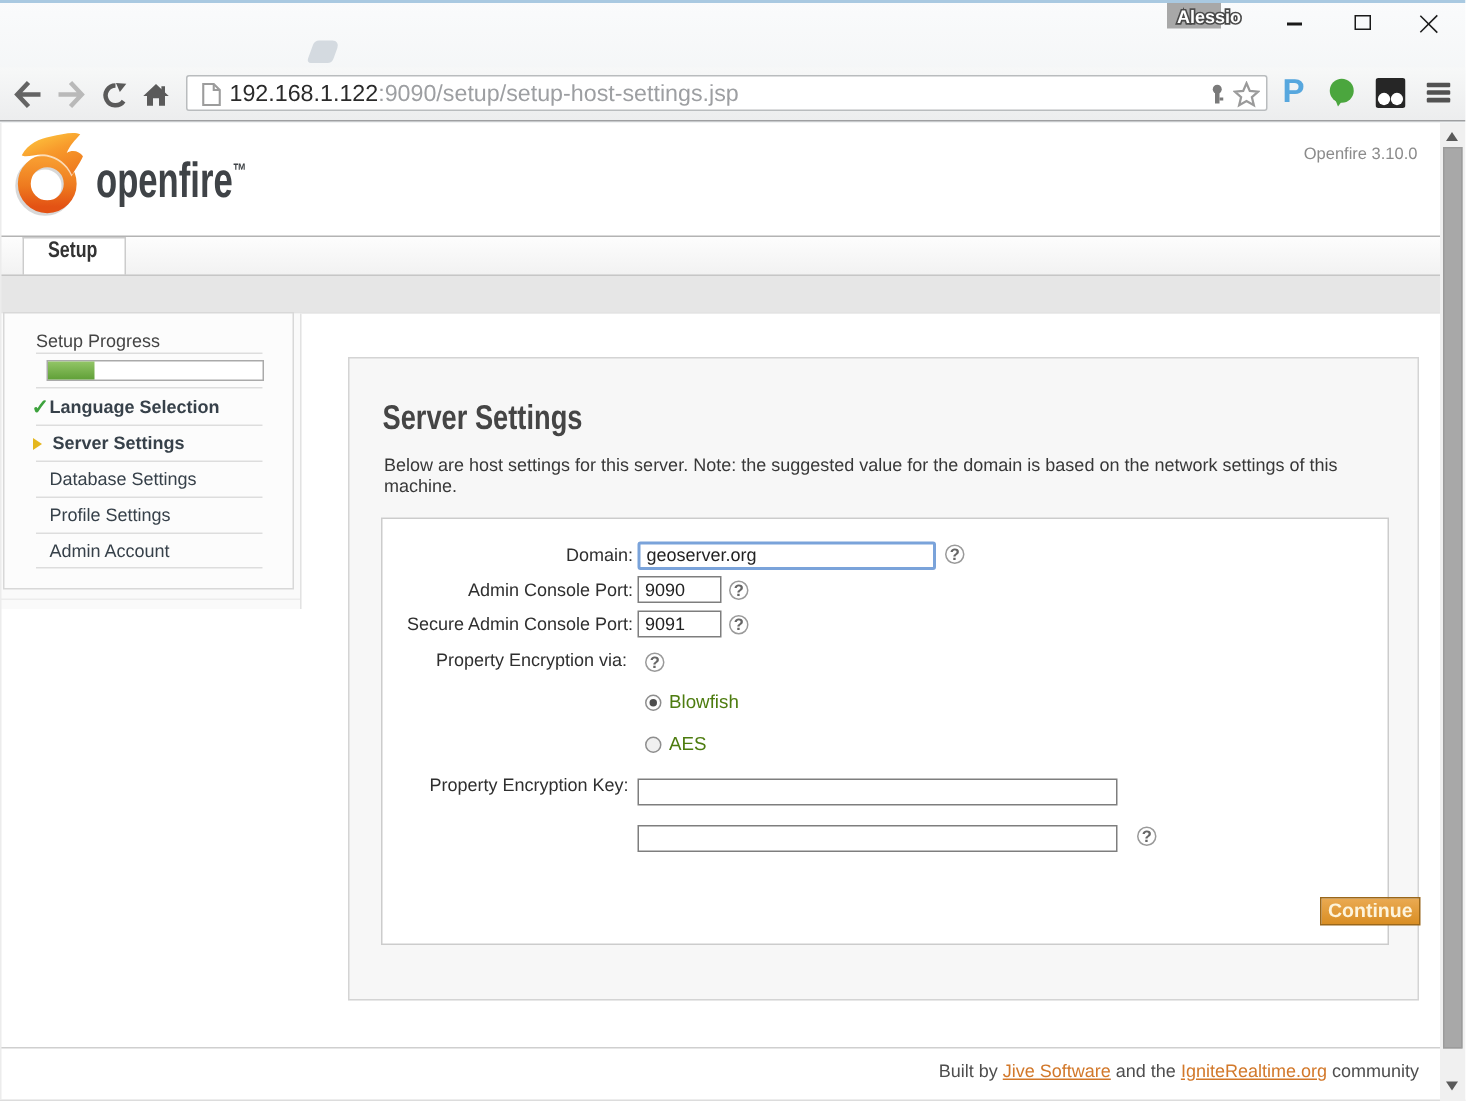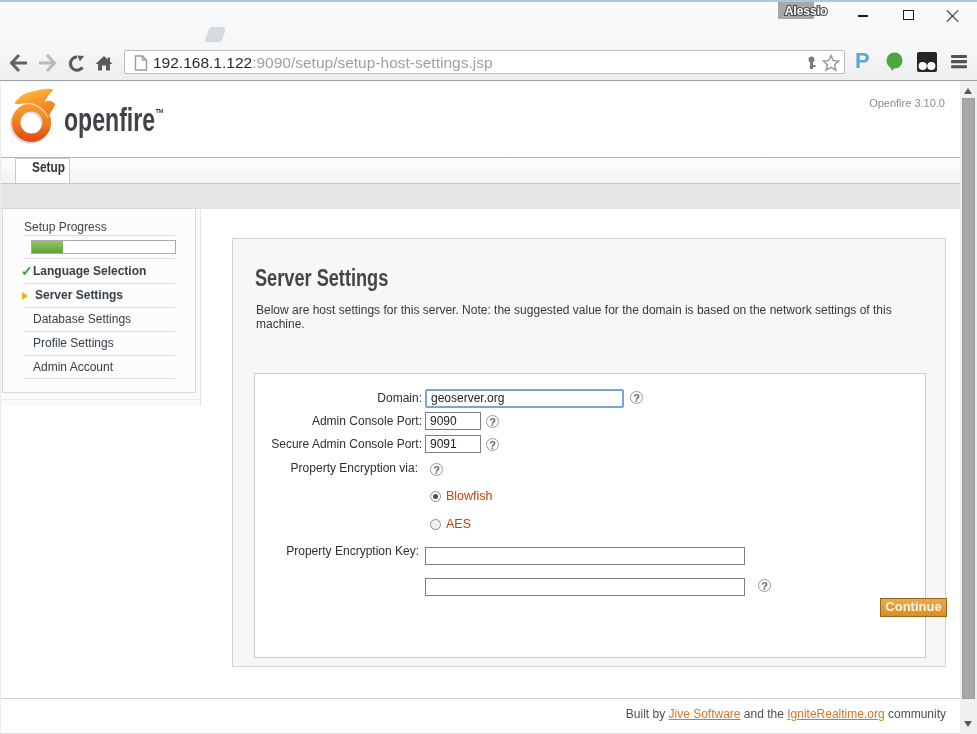--- a/index.html
+++ b/index.html
@@ -33,49 +33,49 @@
 #url { position:absolute; left:28px; top:3px; font-size:15.5px; color:#2a2a2a; white-space:nowrap; }
 #url .gray { color:#9d9fa2; }
 
 
 #page { position:absolute; left:0; top:82px; width:960px; height:652px; background:#fff; }
 #verstr { position:absolute; right:15px; top:15px; font-size:11px; color:#8b8b8b; }
 #logotext { position:absolute; left:64px; top:19px; font-size:33px; font-weight:bold; color:#3f4347; transform:scaleX(0.70); transform-origin:0 0; white-space:nowrap; }
 #logotext sup { font-size:13px; vertical-align:13px; }
 
 #tabbar { position:absolute; left:0; top:75px; width:960px; height:26px; background:linear-gradient(#fdfdfd,#f2f2f2); border-top:1px solid #b3b3b3; }
-#setuptab { position:absolute; left:15px; top:0px; width:55px; height:26px; background:#fff; border:1px solid #cccccc; border-bottom:none; }
+#setuptab { position:absolute; left:15px; top:0px; width:69px; height:26px; background:#fff; border:1px solid #cccccc; border-bottom:none; }
 #setuptab span { position:absolute; left:16px; top:-1px; font-size:15px; font-weight:bold; color:#333; transform:scaleX(0.79); transform-origin:0 0; }
 #graystrip { position:absolute; left:0; top:101px; width:960px; height:26px; background:#e6e6e6; border-top:1px solid #c6c6c6; border-bottom:1px solid #e3e3e3; }
 
 
 #sidecol { position:absolute; left:0; top:127px; width:201px; height:197px; background:#fafafa; border-right:1px solid #e2e2e2; }
 #sidebox { position:absolute; left:2px; top:126px; width:194px; height:185px; background:#fcfcfc; border:1px solid #d8d8d8; }
 #sidebox .title { position:absolute; left:21px; top:11px; font-size:12px; color:#444; }
 .srule { position:absolute; left:21px; width:151px; height:1px; background:#ddd; }
 #pbar { position:absolute; left:28px; top:31px; width:145px; height:14px; background:#fff; border:1px solid #aaa; }
 #pfill { position:absolute; left:0; top:0; width:31px; height:12px; background:linear-gradient(#92c566,#60a038); }
 .sitem { position:absolute; left:30px; font-size:12px; color:#37414a; white-space:nowrap; }
 .sitem.b { font-weight:bold; }
 .check { position:absolute; left:18px; top:54px; font-size:14px; font-weight:bold; color:#3da23d; }
 .tri { position:absolute; left:19px; top:83px; width:0; height:0; border-left:6px solid #e5b71e; border-top:4px solid transparent; border-bottom:4px solid transparent; }
 
 
 #mainbox { position:absolute; left:232px; top:156px; width:714px; height:429px; background:#f7f7f7; border:1px solid #d4d4d4; }
 #mainhead { position:absolute; left:22px; top:26px; font-size:23px; font-weight:bold; color:#454545; transform:scaleX(0.79); transform-origin:0 0; white-space:nowrap; }
 #maindesc { position:absolute; left:23px; top:64px; font-size:12px; color:#383838; line-height:14px; white-space:nowrap; }
-#fieldset { position:absolute; left:21px; top:106px; width:672px; height:285px; background:#fff; border:1px solid #ccc;margin-top:28px; }
+#fieldset { position:absolute; left:21px; top:106px; width:672px; height:285px; background:#fff; border:1px solid #ccc; }
 
 .flabel { position:absolute; font-size:12px; color:#2f2f2f; right:503px; white-space:nowrap; }
 .finput { position:absolute; background:#fff; border:1px solid #7e7e7e; font-size:12px; color:#222; padding-left:4px; }
 .help { position:absolute; width:13px; height:13px; border:1px solid #9a9a9a; border-radius:50%; color:#666; font-size:11px; font-weight:bold; text-align:center; line-height:12px; }
 .radio { position:absolute; width:11px; height:11px; border:1px solid #8e8e8e; border-radius:50%; background:#f0f0f0; }
 .radio.sel { background:#fdfdfd; }
 .radio.sel:after { content:""; position:absolute; left:2px; top:2px; width:5px; height:5px; border-radius:50%; background:#4c4c4c; }
-.rlabel { position:absolute; font-size:12.5px; color:#c2410c; }
+.rlabel { position:absolute; font-size:12.5px; color:#4d7c0f; }
 
 #continue { position:absolute; left:614px; top:359px; width:67px; height:19px; background:linear-gradient(#eaaa52,#d98e24); border:1px solid #9a671a; font-size:13px; font-weight:bold; color:#fdf4dc; text-align:center; line-height:16px;margin-left:33px; }
 
 
 #footer { position:absolute; left:0; top:616px; width:960px; height:36px; border-top:1px solid #cfcfcf; background:#fff; }
 #ftext { position:absolute; right:14px; top:8px; font-size:12px; color:#4e4e4e; }
 #ftext a { color:#d2782a; text-decoration:underline; }
 
 
 #sbar { position:absolute; left:960px; top:82px; width:17px; height:652px; background:#f0f0f0; }

